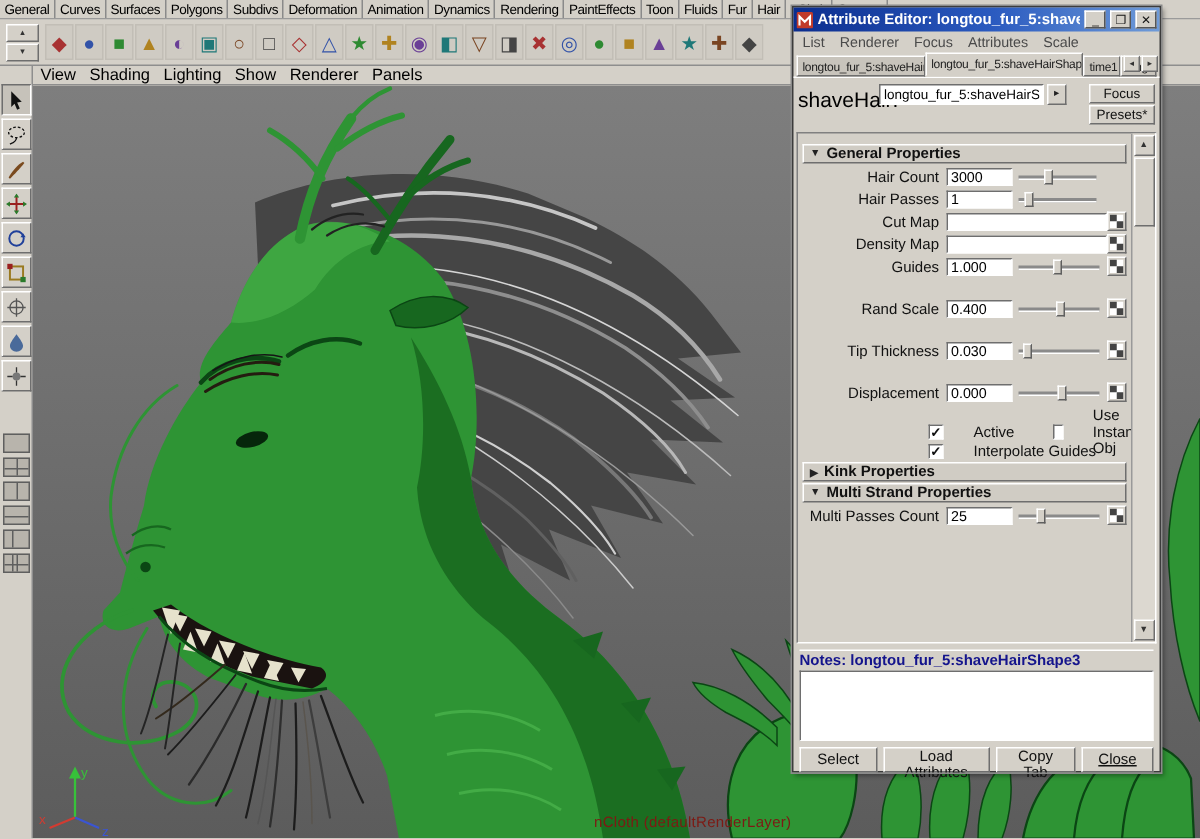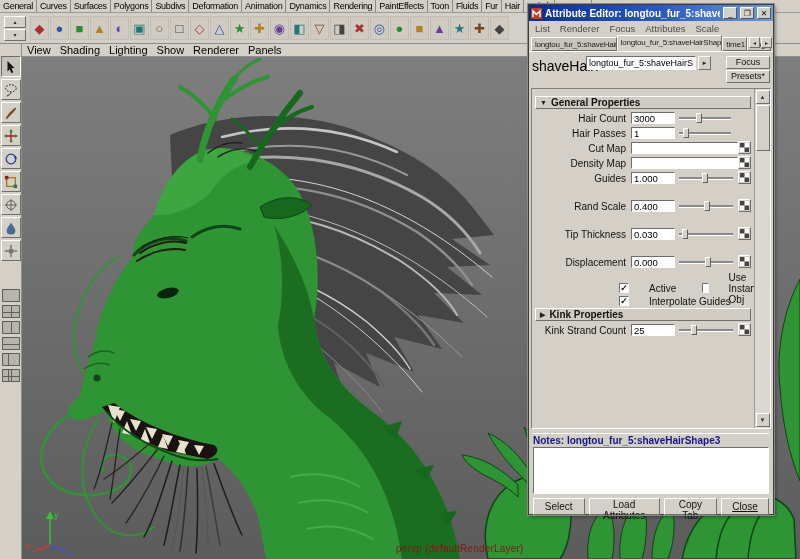--- a/index.html
+++ b/index.html
@@ -421,21 +421,21 @@
       <g>
         <path d="M28,488 L28,460" stroke="#37c23a" stroke-width="1.5"></path>
         <path d="M28,454 l-4,8 h8 z" fill="#37c23a"></path>
         <path d="M28,488 L11,495" stroke="#d23b31" stroke-width="1.5"></path>
         <path d="M28,488 L44,495" stroke="#3b55d2" stroke-width="1.5"></path>
         <text x="4" y="492" font-size="9" fill="#d23b31">x</text>
         <text x="32" y="461" font-size="9" fill="#37c23a">y</text>
         <text x="46" y="500" font-size="9" fill="#3b55d2">z</text>
       </g>
     </svg>
-    <div id="persp-label">persp (defaultRenderLayer)</div>
+    <div id="persp-label">nCloth (defaultRenderLayer)</div>
   </div>
 
   <div id="ae">
     <div class="ae-titlebar">
       <svg class="ae-title-icon" width="11" height="11" viewBox="0 0 11 11">
           <rect width="11" height="11" rx="1" fill="#c03a2a"></rect>
           <path d="M2,9 L2,3 L5.5,6.5 L9,3 L9,9" stroke="#fff" stroke-width="1.4" fill="none"></path>
         </svg>
       <span class="ae-title-text">Attribute Editor: longtou_fur_5:shave...</span>
       <span class="ae-winbtns">
@@ -592,23 +592,27 @@
           <span class="cbgroup">
             <span class="cb">✓</span>
             <span class="cblabel">Interpolate Guides</span>
           </span>
         </div>
 
         <div class="ae-section">
           <span class="sec-arrow">▶</span>
           <span>Kink Properties</span>
         </div>
+        <div class="ae-section">
+          <span class="sec-arrow">▼</span>
+          <span>Multi Strand Properties</span>
+        </div>
 
         <div class="ae-row">
-          <span class="ae-label">Kink Strand Count</span>
+          <span class="ae-label">Multi Passes Count</span>
           <input class="ae-field" value="25" style="">
           <span class="ae-slider">
               <span class="ae-slider-handle" style="left: 22%;"></span>
             </span>
           <button class="ae-mapbtn r">
               <svg width="9" height="9">
                 <rect width="9" height="9" fill="#fff"></rect>
                 <rect width="4.5" height="4.5" fill="#444"></rect>
                 <rect x="4.5" y="4.5" width="4.5" height="4.5" fill="#444"></rect>
               </svg>

